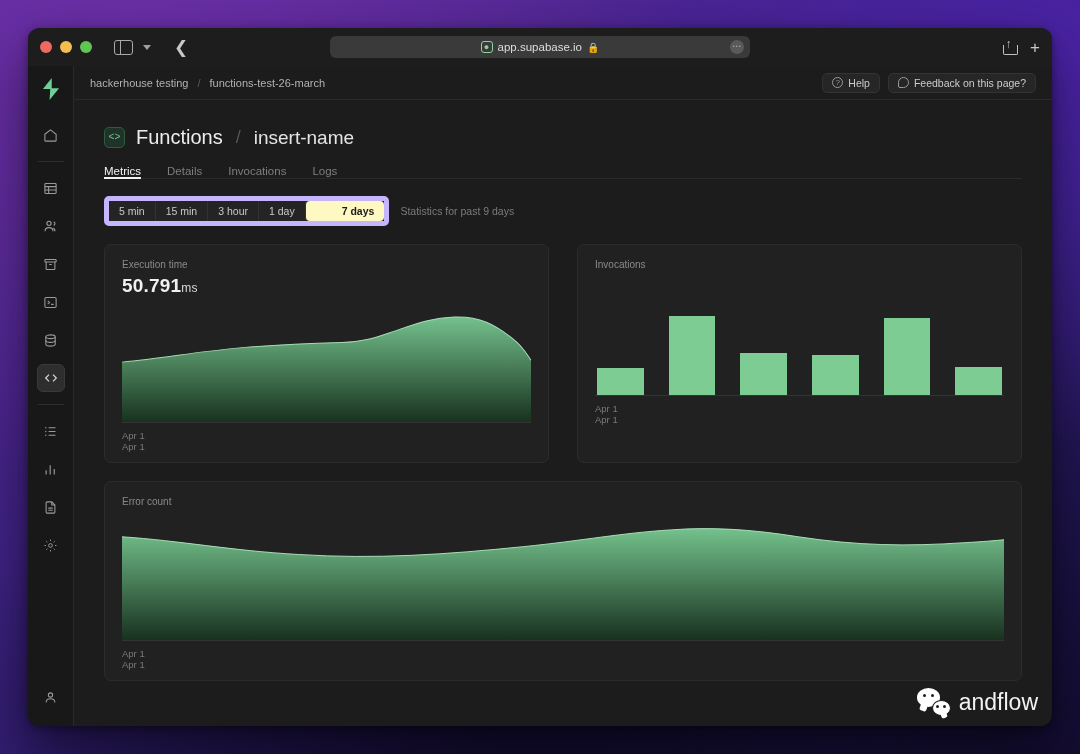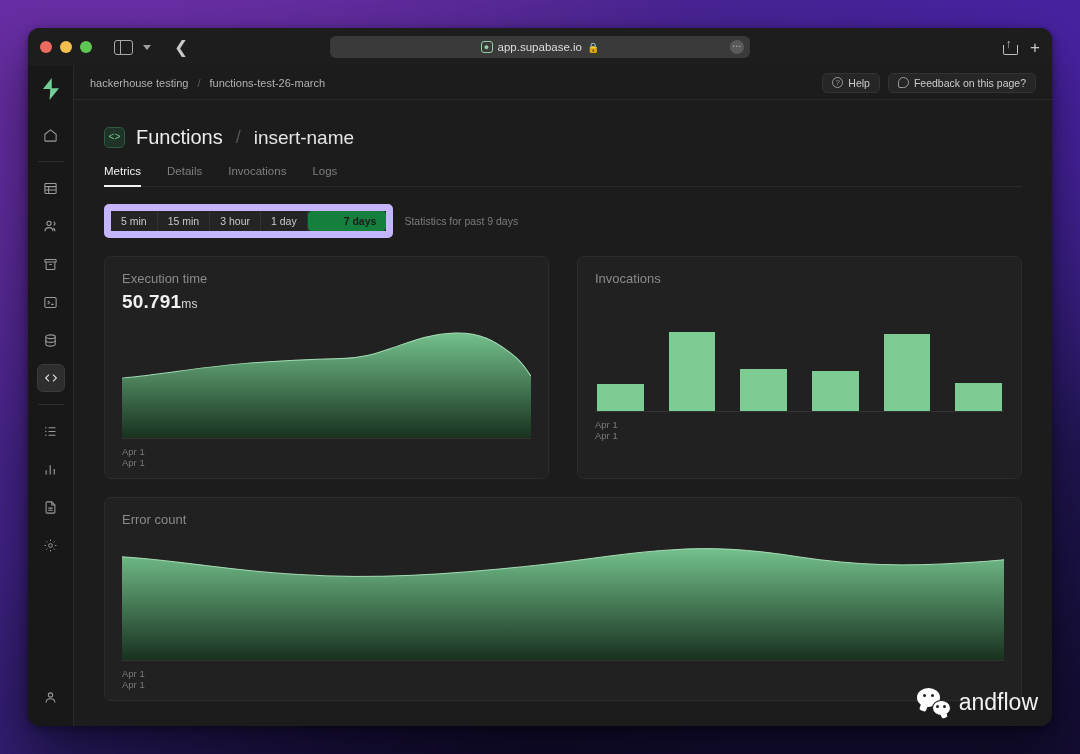--- a/index.html
+++ b/index.html
@@ -140,53 +140,52 @@
   .title-sep { color: #555; font-size: 18px; margin: 0 2px; }
   .page-sub { color: #e4e4e4; font-size: 19px; font-weight: 400; }
 
   .tabs {
     display: flex; gap: 26px;
     margin-top: 16px;
     border-bottom: 1px solid #2b2b2b;
   }
   .tab {
     font-size: 11.5px; color: #7e7e7e;
-    padding-bottom: 8px;
     border-bottom: 2px solid transparent;
     margin-bottom: -1px;
   }
   .tab.active { color: #f2f2f2; border-bottom-color: #f2f2f2; }
 
   .range-row { display: flex; align-items: center; gap: 11px; margin-top: 17px; }
   .seg {
     display: flex;
     background: #242424;
-    border: 7px solid #c4b5fd;
+    border: 5px solid #c4b5fd;
     border-radius: 5px;
     overflow: hidden;
   }
   .seg-btn {
     font-size: 10.5px; color: #c9c9c9;
     padding: 4px 10px;
     border-right: 1px solid #323232;
   }
   .seg-btn:last-child { border-right: none; }
-  .seg-btn.active { background: #15803d; color: #1a1a1a; font-weight: 600; border-radius: 4px; padding-left: 36px; }
+  .seg-btn.active { background: #fef9c3; color: #1a1a1a; font-weight: 600; border-radius: 4px; padding-left: 36px; }
   .range-note { font-size: 10.5px; color: #7b7b7b; }
 
   
   .grid-row { display: flex; gap: 28px; margin-top: 18px; }
   .card {
     background: #212121;
     border: 1px solid #2c2c2c;
     border-radius: 7px;
     padding: 14px 17px 10px 17px;
   }
   .card.half { flex: 1; min-width: 0; }
-  .card-label { font-size: 13px; color: #8a8a8a; }
+  .card-label { font-size: 10px; color: #8a8a8a; }
   .card-value { font-size: 19px; color: #f0f0f0; font-weight: 600; margin-top: 5px; letter-spacing: .2px; }
   .card-value .unit { font-size: 12px; font-weight: 400; color: #d8d8d8; }
 
   .chart-box { position: relative; margin-top: 18px; }
   .chart-box svg { display: block; width: 100%; }
   .axis-line { position: absolute; left: 0; right: 0; bottom: 0; height: 1px; background: #333; }
   .axis-labels { display: flex; justify-content: space-between; font-size: 9.5px; color: #7a7a7a; margin-top: 7px; flex-direction: column; }
 
   .bars { display: flex; align-items: flex-end; justify-content: space-between; height: 100%; padding: 0 2px; }
   .bar { background: #7dcc94; width: 11.5%; }

